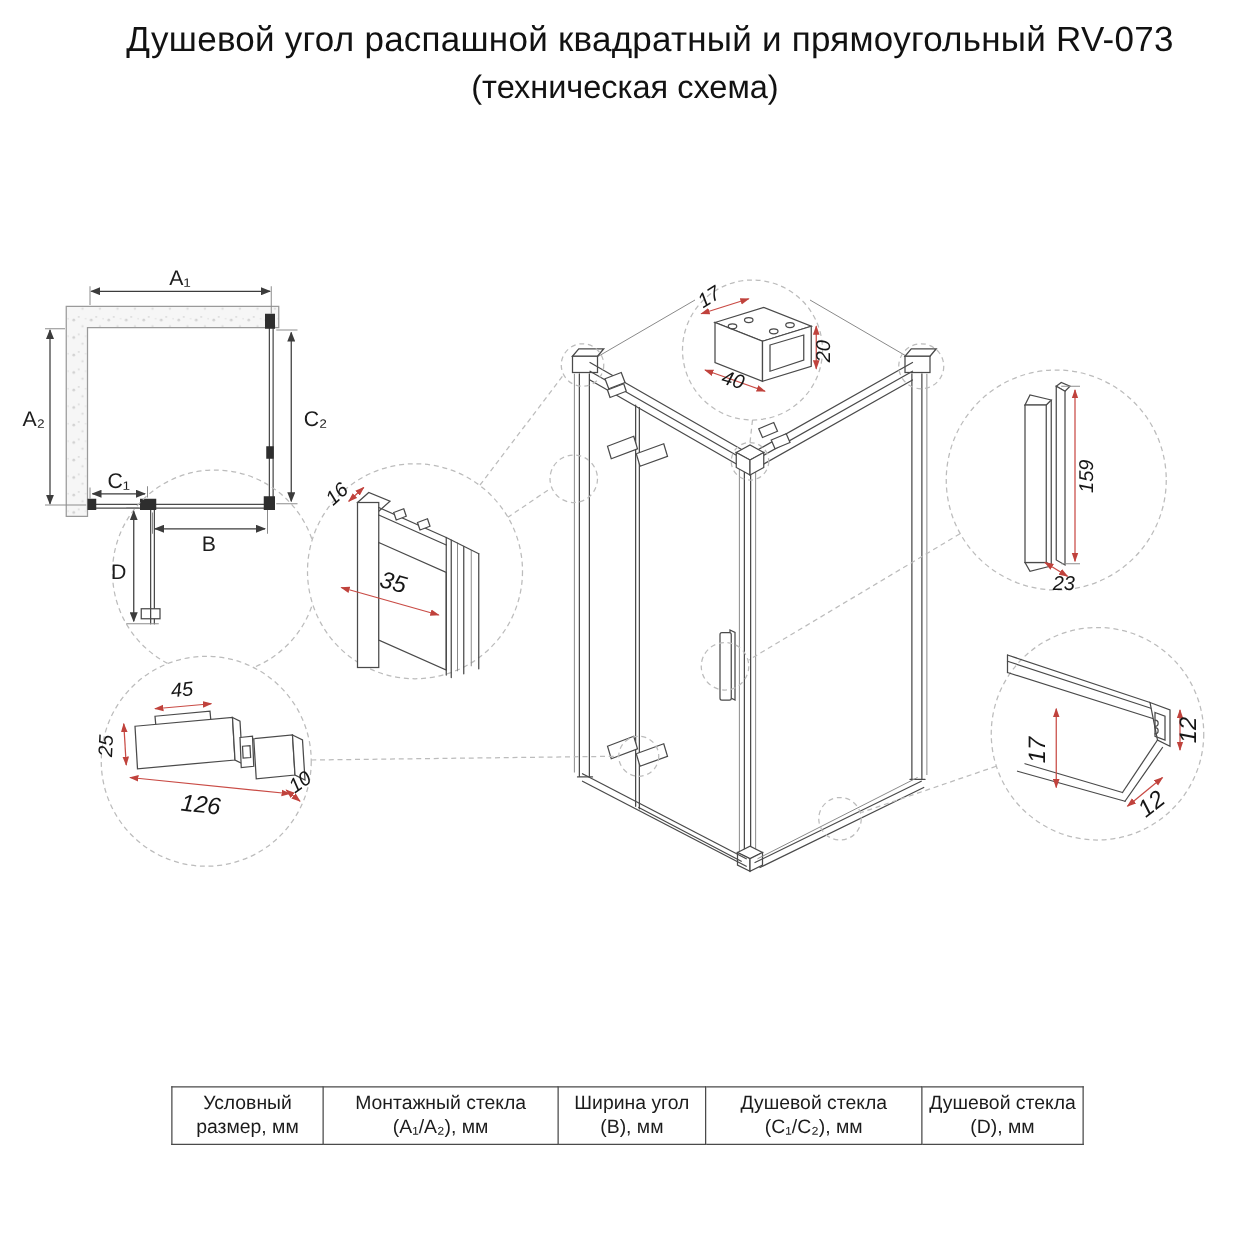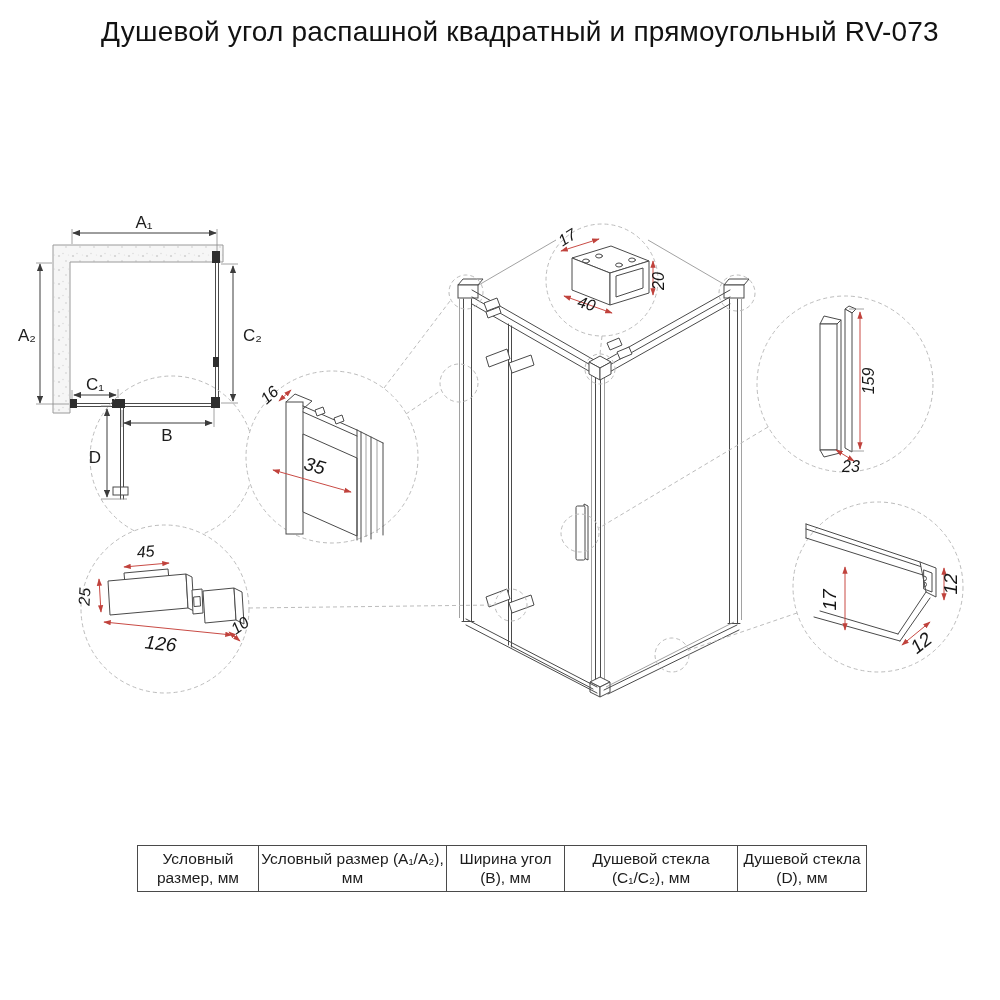--- a/index.html
+++ b/index.html
@@ -16,31 +16,32 @@
   .dark{fill:#2e2e2e;stroke:none;}
   .dim{stroke:#3c3c3c;stroke-width:1;fill:none;}
   .ext{stroke:#8c8c8c;stroke-width:.8;fill:none;}
   .red{stroke:#c94b45;stroke-width:1;fill:none;}
   .dash{stroke:#bcbcbc;stroke-width:1;fill:none;stroke-dasharray:4 3;}
   .dashf{stroke:#bcbcbc;stroke-width:1;fill:#ffffff;stroke-dasharray:4 3;}
   text.planlbl{font-size:17px;fill:#1d1d1d;}
   text.dimlbl{font-style:italic;font-size:16px;fill:#161616;}
   text.dimlblL{font-style:italic;font-size:19px;fill:#161616;}
   
-  table.sizes{position:absolute;left:137px;top:845px;width:729px;border-collapse:collapse;
+  table.sizes{position:absolute;left:137px;top:869px;width:729px;border-collapse:collapse;
       table-layout:fixed;text-align:center;color:#1c1c1c;}
   .sizes th,.sizes td{border:1.6px solid #4a4a4a;font-weight:400;padding:0;}
   .sizes th{height:45px;font-size:15.5px;line-height:1.2;}
   .sizes td{height:31px;font-size:16px;}
 </style>
 </head>
 <body>
 
 <div class="title">
   <div class="l1">Душевой угол распашной квадратный и прямоугольный RV-073</div>
+  <div class="l2">(техническая схема)</div>
 </div>
 
 <svg width="1000" height="1000" viewBox="0 0 1000 1000">
   <defs>
     <marker id="ab" viewBox="0 0 10 8" markerWidth="8" markerHeight="6.5" refX="9" refY="4" orient="auto-start-reverse">
       <path d="M0,0 L10,4 L0,8 Z" fill="#3c3c3c"></path>
     </marker>
     <marker id="ar" viewBox="0 0 10 8" markerWidth="7.5" markerHeight="6" refX="9" refY="4" orient="auto-start-reverse">
       <path d="M0,0.5 L10,4 L0,7.5 Z" fill="#c0423c"></path>
     </marker>
@@ -331,21 +332,21 @@
   <colgroup>
     <col style="width:121px">
       <col style="width:188px">
       <col style="width:118px">
     <col style="width:173px">
       <col style="width:129px">
   </colgroup>
   <thead>
     <tr>
       <th>Условный размер, мм</th>
-      <th>Условный размер (A₁/A₂), мм</th>
+      <th>Монтажный стекла (A₁/A₂), мм</th>
       <th>Ширина угол (B), мм</th>
       <th>Душевой стекла (C₁/C₂), мм</th>
       <th>Душевой стекла (D), мм</th>
     </tr>
   </thead>
   <tbody>
   </tbody>
 </table>
 
 </body></html>

